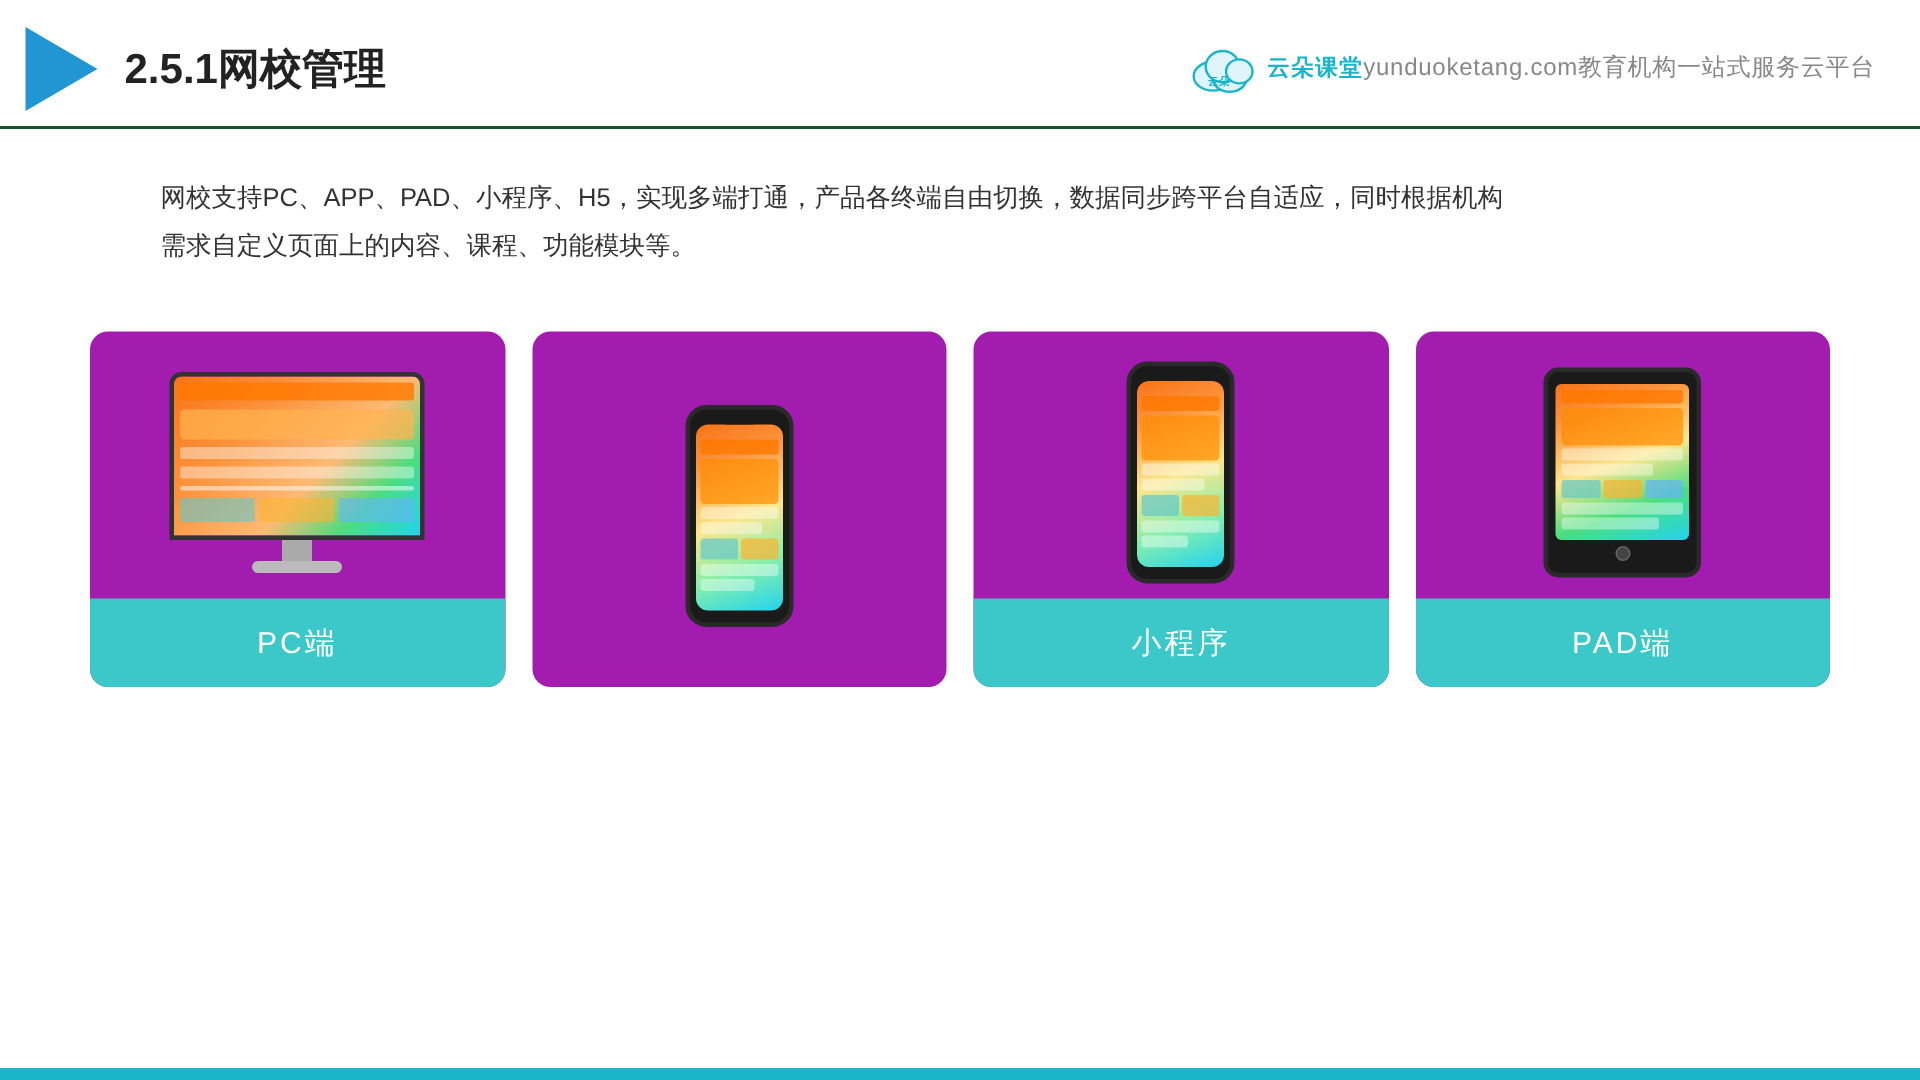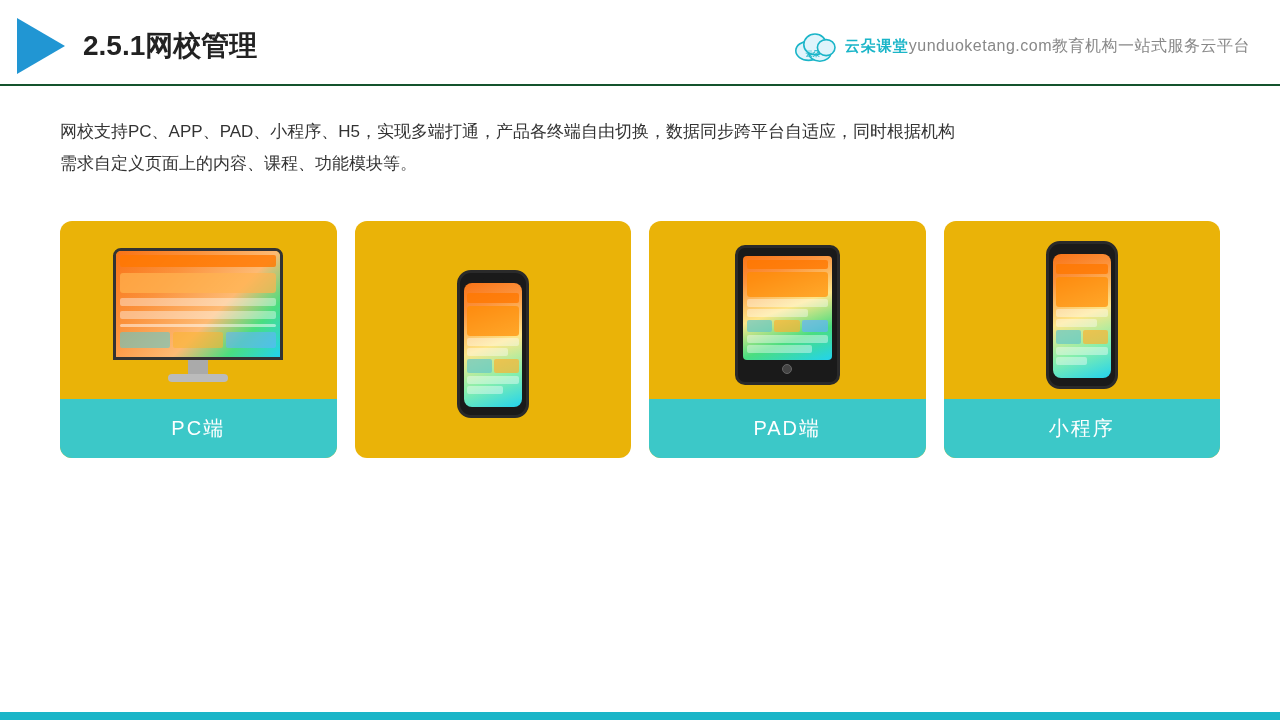--- a/index.html
+++ b/index.html
@@ -67,33 +67,34 @@
       color: #888;
       letter-spacing: 0.5px;
     }
 
     
     .description {
       padding: 30px 60px 10px 60px;
       font-size: 17px;
       color: #333;
       line-height: 1.9;
+      margin-left: 47px;
     }
 
     
     .cards-container {
       display: flex;
       gap: 18px;
       padding: 30px 60px 30px 60px;
       justify-content: center;
       align-items: stretch;
     }
 
     .card {
-      background: #eab308;
+      background: #a21caf;
       border-radius: 12px;
       flex: 1;
       display: flex;
       flex-direction: column;
       align-items: center;
       overflow: hidden;
       min-width: 0;
     }
 
     .card-image-area {
@@ -329,57 +330,57 @@
           </div>
           <div class="screen-line content-block" style="margin-top:3px;"></div>
           <div class="screen-line content-block" style="width:70%;"></div>
         </div>
       </div>
     </div>
   </div>
 
   <div class="card">
     <div class="card-image-area">
+      <div class="phone-device">
+        <div class="phone-notch"></div>
+        <div class="phone-screen">
+          <div class="screen-line header-bar" style="height:10px;margin-top:2px;"></div>
+          <div class="screen-line img-block" style="height:30px;background:rgba(255,140,0,0.7);"></div>
+          <div class="screen-line content-block"></div>
+          <div class="screen-line content-block" style="width:80%;"></div>
+          <div style="display:flex;gap:2px;margin-top:3px;">
+            <div style="height:14px;flex:1;background:rgba(100,200,200,0.7);border-radius:2px;"></div>
+            <div style="height:14px;flex:1;background:rgba(250,180,50,0.7);border-radius:2px;"></div>
+          </div>
+          <div class="screen-line content-block" style="margin-top:3px;"></div>
+          <div class="screen-line content-block" style="width:60%;"></div>
+        </div>
+      </div>
+    </div>
+    <div class="card-label">小程序</div>
+  </div>
+
+  <div class="card">
+    <div class="card-image-area">
       <div class="tablet-device">
         <div class="tablet-screen">
           <div class="screen-line header-bar" style="height:9px;"></div>
           <div class="screen-line img-block" style="height:25px;background:rgba(255,140,0,0.7);"></div>
           <div class="screen-line content-block"></div>
           <div class="screen-line content-block" style="width:75%;"></div>
           <div style="display:flex;gap:2px;margin-top:3px;">
             <div style="height:12px;flex:1;background:rgba(100,200,200,0.7);border-radius:2px;"></div>
             <div style="height:12px;flex:1;background:rgba(250,180,50,0.7);border-radius:2px;"></div>
             <div style="height:12px;flex:1;background:rgba(100,180,250,0.7);border-radius:2px;"></div>
           </div>
           <div class="screen-line content-block" style="margin-top:3px;"></div>
           <div class="screen-line content-block" style="width:80%;"></div>
         </div>
         <div class="tablet-home-btn"></div>
       </div>
     </div>
     <div class="card-label">PAD端</div>
   </div>
 
-  <div class="card">
-    <div class="card-image-area">
-      <div class="phone-device">
-        <div class="phone-notch"></div>
-        <div class="phone-screen">
-          <div class="screen-line header-bar" style="height:10px;margin-top:2px;"></div>
-          <div class="screen-line img-block" style="height:30px;background:rgba(255,140,0,0.7);"></div>
-          <div class="screen-line content-block"></div>
-          <div class="screen-line content-block" style="width:80%;"></div>
-          <div style="display:flex;gap:2px;margin-top:3px;">
-            <div style="height:14px;flex:1;background:rgba(100,200,200,0.7);border-radius:2px;"></div>
-            <div style="height:14px;flex:1;background:rgba(250,180,50,0.7);border-radius:2px;"></div>
-          </div>
-          <div class="screen-line content-block" style="margin-top:3px;"></div>
-          <div class="screen-line content-block" style="width:60%;"></div>
-        </div>
-      </div>
-    </div>
-    <div class="card-label">小程序</div>
-  </div>
-
 
 </div>
 
 <div class="bottom-bar"></div>
 
 </body></html>

